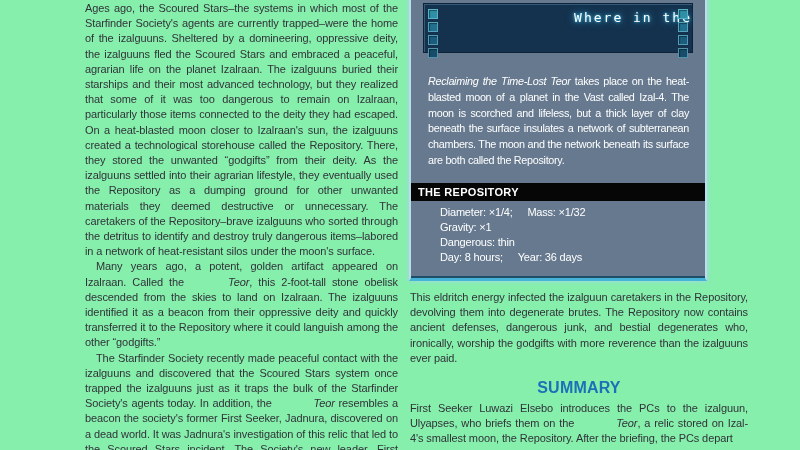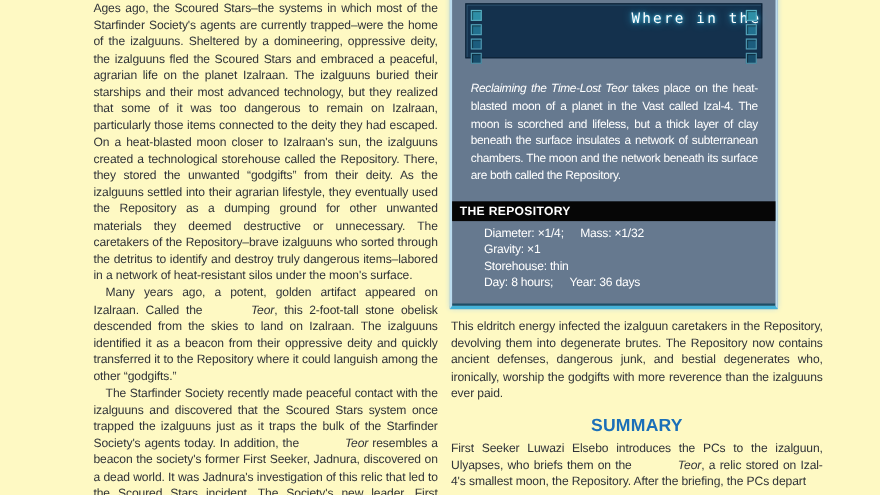--- a/index.html
+++ b/index.html
@@ -1,17 +1,17 @@
 <!DOCTYPE html>
 <html><head>
 <meta charset="utf-8">
 <style>
   html,body{margin:0;padding:0;}
   #page{
-    position:relative;width:800px;height:450px;background:#fef9c3;
+    position:relative;width:800px;height:450px;background:#86efac;
     overflow:hidden;font-family:"Liberation Sans",sans-serif;
   }
   
   .bp{
     margin:0;color:#303338;font-size:11px;line-height:15.2px;
     text-align:justify;letter-spacing:-0.1px;
   }
   .bp i{font-style:italic;margin-left:38px;}
   .indent{text-indent:11px;}
   #leftcol{position:absolute;left:85px;top:1px;width:313px;}
@@ -94,21 +94,21 @@
       </div>
     </div>
 
     <p class="sb-body"><i>Reclaiming the Time-Lost Teor</i><span> takes place on the heat-blasted moon of a planet in the Vast called Izal-4. The moon is scorched and lifeless, but a thick layer of clay beneath the surface insulates a network of subterranean chambers. The moon and the network beneath its surface are both called the Repository.</span></p>
 
     <div class="rep-bar">THE REPOSITORY</div>
 
     <div class="stats">
       <div><span class="lbl">Diameter:</span> <span>×1/4;</span> <span class="lbl">Mass:</span> <span>×1/32</span></div>
       <div><span class="lbl">Gravity:</span> <span>×1</span></div>
-      <div><span class="lbl">Storehouse:</span> <span>thin</span></div>
+      <div><span class="lbl">Dangerous:</span> <span>thin</span></div>
       <div><span class="lbl">Day:</span> <span>8 hours;</span> <span class="lbl">Year:</span> <span>36 days</span></div>
     </div>
   </div>
 
   <div id="rightcol">
     <p class="bp">This eldritch energy infected the izalguun caretakers in the Repository, devolving them into degenerate brutes. The Repository now contains ancient defenses, dangerous junk, and bestial degenerates who, ironically, worship the godgifts with more reverence than the izalguuns ever paid.</p>
     <h2 class="summary-h">SUMMARY</h2>
     <p class="bp"><span>First Seeker Luwazi Elsebo introduces the PCs to the izalguun, Ulyapses, who briefs them on the </span><i>Teor</i><span>, a relic stored on Izal-4's smallest moon, the Repository. After the briefing, the PCs depart</span></p>
   </div>
 

